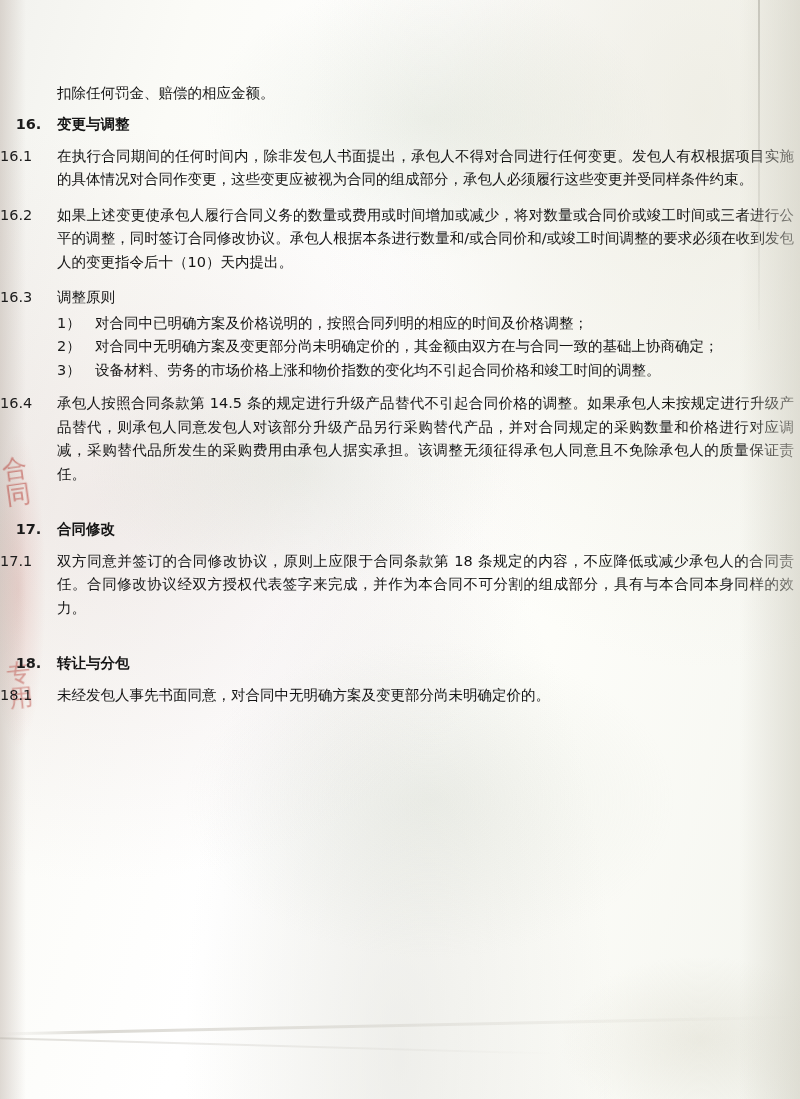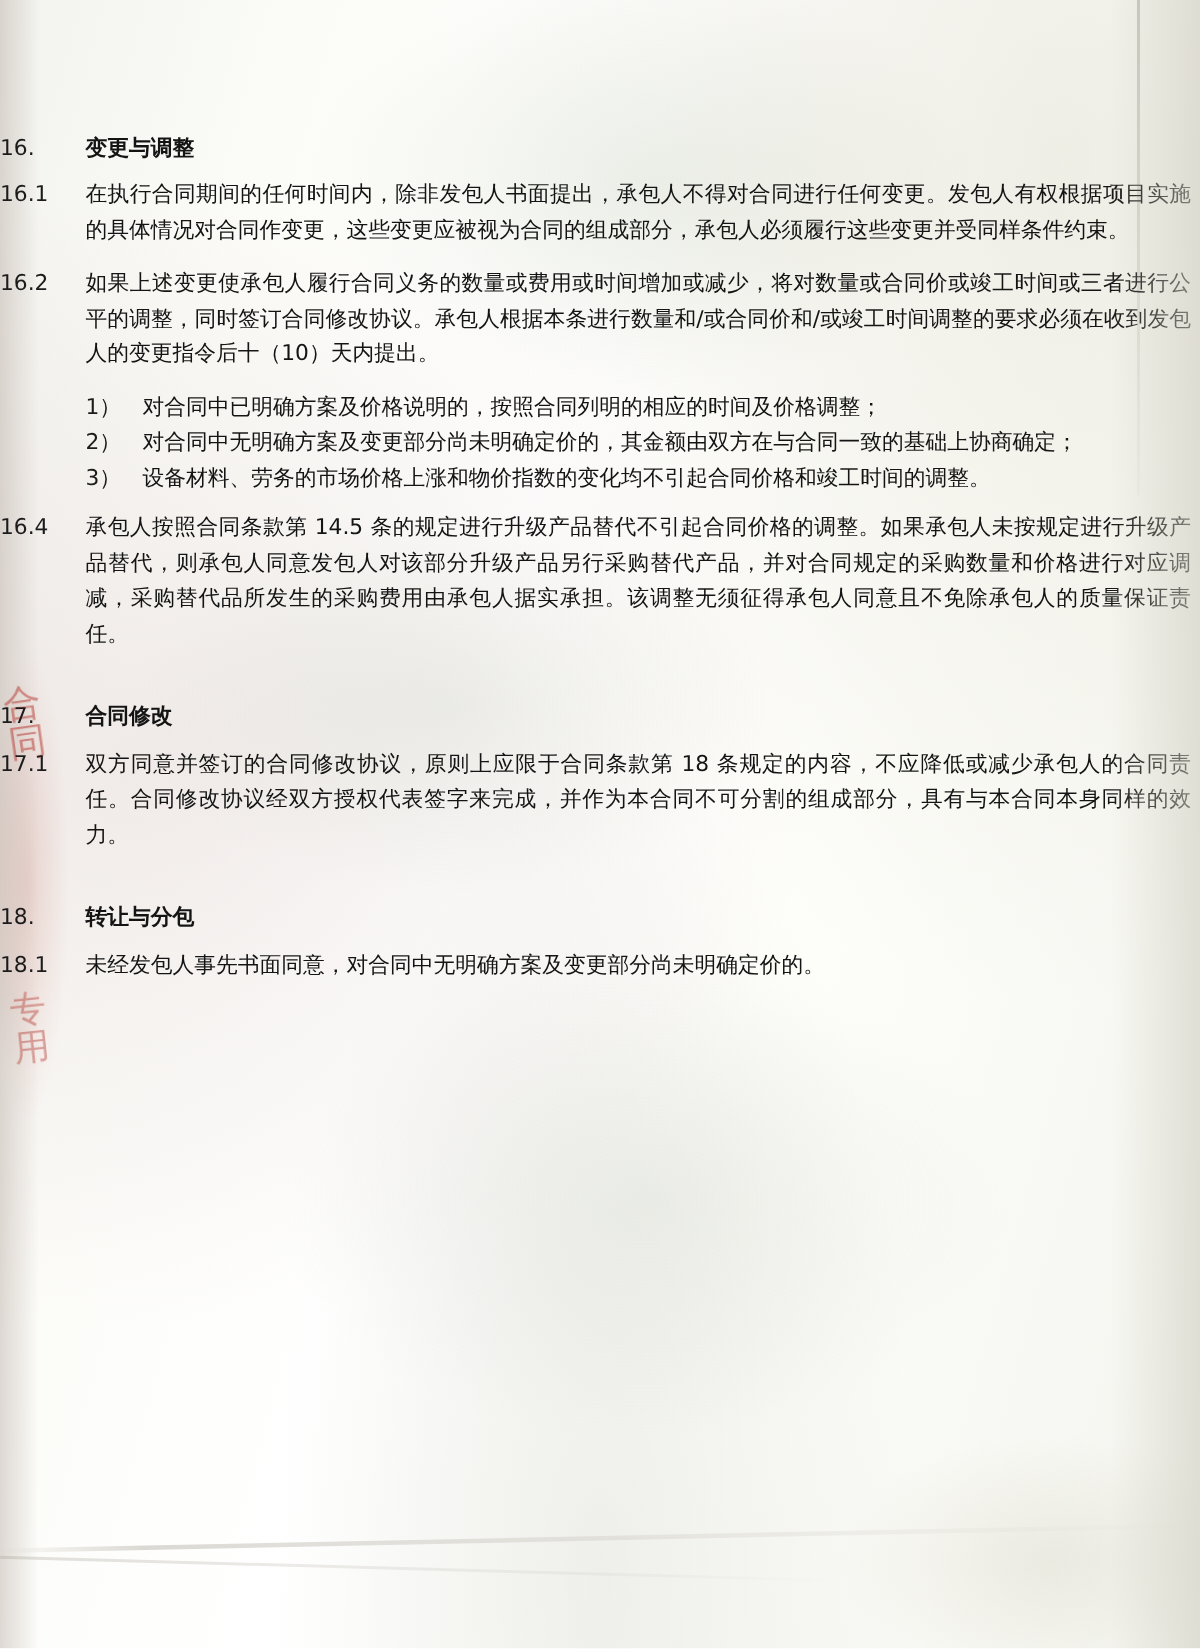--- a/index.html
+++ b/index.html
@@ -120,21 +120,21 @@
   }
   .num {
     width: 57px;
     flex: 0 0 57px;
     text-align: left;
     font-size: 14.5px;
     color: #1b1b1b;
     line-height: 1.62;
     padding-left: 0;
   }
-  .num.bold { font-weight: normal; }
+  .num.bold { font-weight: bold; text-align: center; }
   .body {
     flex: 1 1 auto;
     font-size: 14.5px;
     color: #141414;
     line-height: 1.62;
     text-align: justify;
     padding-right: 6px;
   }
   .body.bold { font-weight: bold; }
   .sub .num {
@@ -160,20 +160,24 @@
   <div class="fold fold-top-right"></div>
   <div class="fold fold-bottom"></div>
   <div class="fold fold-bottom2"></div>
 
   <div class="stamp-smudge"></div>
   <div class="stamp stamp-1">合同</div>
   <div class="stamp stamp-2">专用</div>
 
   <div class="content" style="padding-top:82px;">
 
+    <div class="row">
+      <div class="num"></div>
+      <div class="body">扣除任何罚金、赔偿的相应金额。</div>
+    </div>
 
 
 
     <div class="heading-gap"></div>
 
     <div class="row">
       <div class="num bold">16.</div>
       <div class="body bold">变更与调整</div>
     </div>
 
@@ -186,20 +190,24 @@
 
     <div class="spacer-sm"></div>
 
     <div class="row">
       <div class="num">16.2</div>
       <div class="body">如果上述变更使承包人履行合同义务的数量或费用或时间增加或减少，将对数量或合同价或竣工时间或三者进行公平的调整，同时签订合同修改协议。承包人根据本条进行数量和/或合同价和/或竣工时间调整的要求必须在收到发包人的变更指令后十（10）天内提出。</div>
     </div>
 
     <div class="spacer-sm"></div>
 
+    <div class="row">
+      <div class="num">16.3</div>
+      <div class="body">调整原则</div>
+    </div>
 
     <div class="indent-block">
       <div class="subrow sub">
         <div class="num">1）</div>
         <div class="body">对合同中已明确方案及价格说明的，按照合同列明的相应的时间及价格调整；</div>
       </div>
       <div class="subrow sub">
         <div class="num">2）</div>
         <div class="body">对合同中无明确方案及变更部分尚未明确定价的，其金额由双方在与合同一致的基础上协商确定；</div>
       </div>

